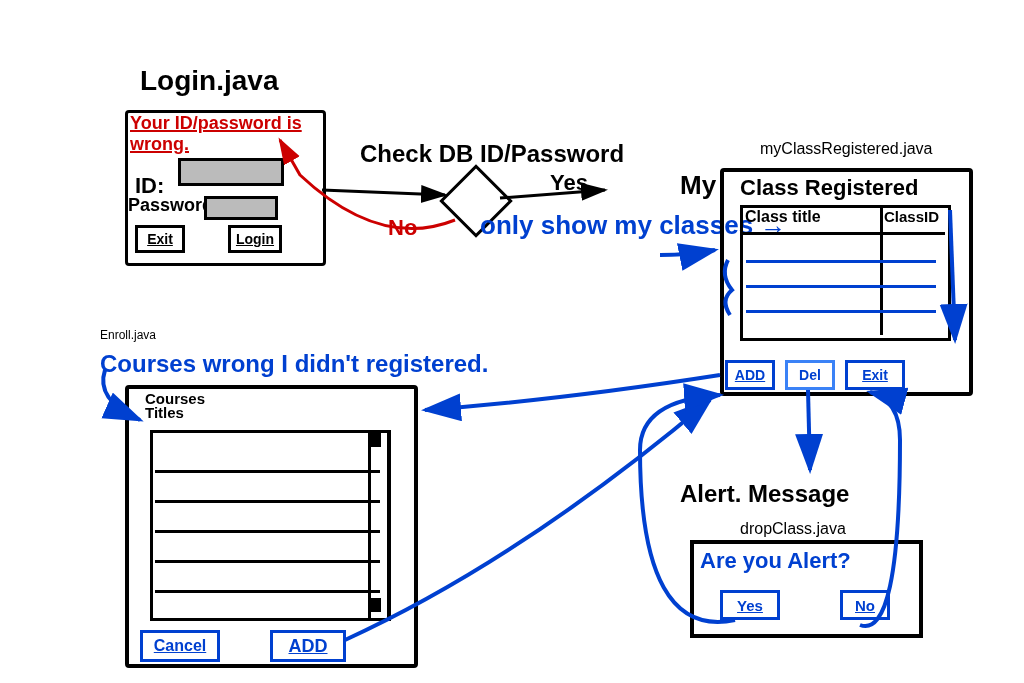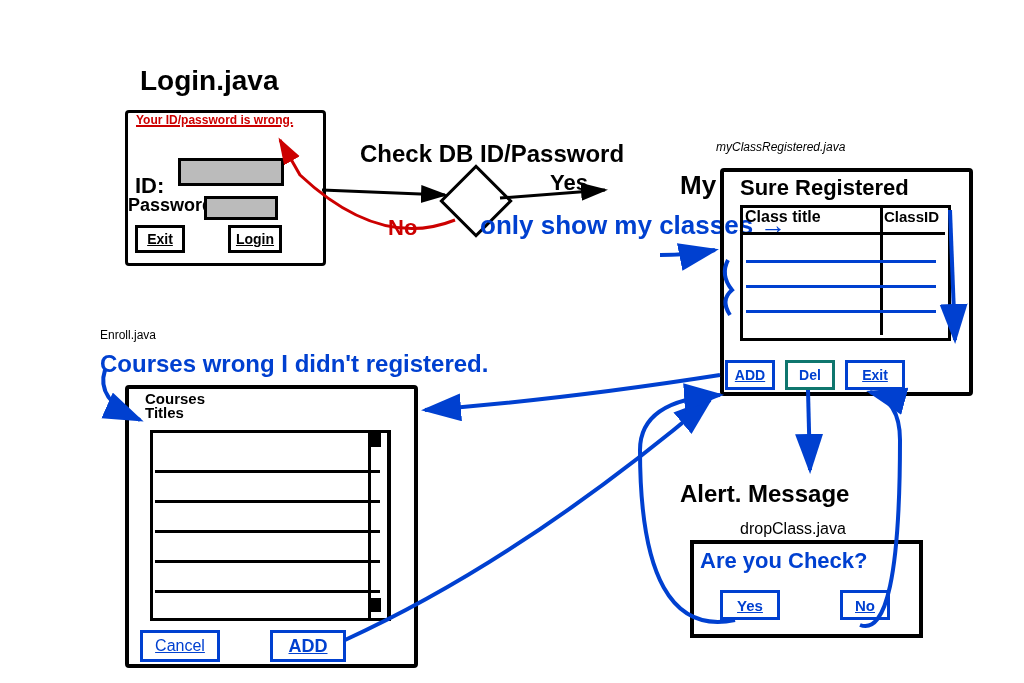--- a/index.html
+++ b/index.html
@@ -15,21 +15,21 @@
   .layer { position: absolute; }
   .black { color: #000; }
 
   
   .login-box {
     left: 125px; top: 110px; width: 195px; height: 150px;
     border: 3px solid #000; border-radius: 4px;
   }
   .login-title { left: 140px; top: 65px; font-size: 28px; font-weight: bold; }
   .login-error {
-    left: 136px; top: 113px; font-size: 12px; font-weight: bold; color:#c00;
+    left: 130px; top: 113px; font-size: 18px; font-weight: bold; color:#c00;
     text-decoration: underline; text-decoration-thickness: 2px;
     width: 230px;
   }
   .login-id-label { left: 135px; top: 173px; font-size: 22px; font-weight: bold;}
   .login-id-field { left: 178px; top: 158px; width: 100px; height: 22px; border:3px solid #000; background:#bbb;}
   .login-pw-label { left: 128px; top: 195px; font-size: 18px; font-weight: bold;}
   .login-pw-field { left: 204px; top: 196px; width: 68px; height: 18px; border:3px solid #000; background:#bbb;}
   .login-exit-btn {
     left: 135px; top: 225px; width: 44px; height: 22px; border:3px solid #000;
     font-size: 14px; font-weight: bold; display:flex; align-items:center; justify-content:center;
@@ -47,49 +47,49 @@
   .yes-label { left: 550px; top: 170px; font-size: 22px; font-weight: bold;}
   .no-label  { left: 388px; top: 215px; font-size: 22px; font-weight: bold; color:#c00;}
   .diamond {
     left: 450px; top: 175px; width: 46px; height: 46px;
     border: 3px solid #000; transform: rotate(45deg);
   }
   .only-show { left: 480px; top: 210px; font-size: 26px; color:#0040d0; font-weight:bold;}
   .my-label  { left: 680px; top: 170px; font-size: 26px; font-weight:bold;}
 
   
-  .reg-title   { left: 716px; top: 140px; font-size: 12px; font-style: italic; }
+  .reg-title   { left: 760px; top: 140px; font-size: 16px; }
   .reg-box     { left: 720px; top: 168px; width: 245px; height: 220px; border:4px solid #000; border-radius:4px;}
   .reg-header  { left: 740px; top: 175px; font-size: 22px; font-weight:bold;}
   .reg-table   { left: 740px; top: 205px; width: 205px; height: 130px; border:3px solid #000;}
   .reg-col-div { left: 880px; top: 205px; width: 0; height: 130px; border-left:3px solid #000;}
   .reg-row-head{ left: 740px; top: 232px; width:205px; height:0; border-top:3px solid #000;}
   .reg-th1     { left: 745px; top: 208px; font-size:16px; font-weight:bold;}
   .reg-th2     { left: 884px; top: 208px; font-size:15px; font-weight:bold;}
   .reg-row1    { left: 746px; top: 260px; width:190px; height:0; border-top:3px solid #0040d0;}
   .reg-row2    { left: 746px; top: 285px; width:190px; height:0; border-top:3px solid #0040d0;}
   .reg-row3    { left: 746px; top: 310px; width:190px; height:0; border-top:3px solid #0040d0;}
   .reg-add-btn { left: 725px; top:360px; width:44px; height:24px; border:3px solid #0040d0; color:#0040d0; font-size:14px; font-weight:bold; display:flex;align-items:center;justify-content:center; text-decoration:underline;}
-  .reg-del-btn { left: 785px; top:360px; width:44px; height:24px; border:3px solid #0f766e; color:#0040d0; font-size:14px; font-weight:bold; display:flex;align-items:center;justify-content:center; }
+  .reg-del-btn { left: 785px; top:360px; width:44px; height:24px; border:3px solid #3b82f6; color:#0040d0; font-size:14px; font-weight:bold; display:flex;align-items:center;justify-content:center; }
   .reg-exit-btn{ left: 845px; top:360px; width:54px; height:24px; border:3px solid #0040d0; color:#0040d0; font-size:14px; font-weight:bold; display:flex;align-items:center;justify-content:center; text-decoration:underline;}
 
   
   .enroll-title { left: 100px; top: 328px; font-size: 12px;}
   .enroll-note  { left: 100px; top: 350px; font-size: 24px; color:#0040d0; font-weight:bold;}
   .enroll-box   { left: 125px; top: 385px; width: 285px; height: 275px; border:4px solid #000; border-radius:4px;}
   .enroll-header{ left: 145px; top: 392px; font-size:15px; font-weight:bold; line-height:0.9;}
   .enroll-list  { left: 150px; top: 430px; width: 235px; height: 185px; border:3px solid #000; background:#fff;}
   .enroll-scroll{ left: 368px; top: 430px; width: 16px; height: 185px; border:3px solid #000;}
   .enroll-scroll-thumb { left:371px; top:433px; width:10px; height:14px; background:#000;}
   .enroll-scroll-thumb2{ left:371px; top:598px; width:10px; height:14px; background:#000;}
   .enroll-row { width:225px; height:0; border-top:3px solid #000; }
   .er1 { left:155px; top:470px;} .er2 { left:155px; top:500px;}
   .er3 { left:155px; top:530px;} .er4 { left:155px; top:560px;}
   .er5 { left:155px; top:590px;}
-  .enroll-cancel{ left: 140px; top:630px; width:74px; height:26px; border:3px solid #0040d0; color:#0040d0; font-size:16px; font-weight:normal; display:flex;align-items:center;justify-content:center; text-decoration:underline;}
+  .enroll-cancel{ left: 140px; top:630px; width:74px; height:26px; border:3px solid #0040d0; color:#0040d0; font-size:16px; font-weight:bold; display:flex;align-items:center;justify-content:center; text-decoration:underline;}
   .enroll-add   { left: 270px; top:630px; width:70px; height:26px; border:3px solid #0040d0; color:#0040d0; font-size:18px; font-weight:bold; display:flex;align-items:center;justify-content:center; text-decoration:underline;}
 
   
   .alert-label { left: 680px; top: 480px; font-size:24px; font-weight:bold;}
   .drop-title  { left: 740px; top: 520px; font-size:16px;}
   .drop-box    { left: 690px; top: 540px; width: 225px; height: 90px; border:4px solid #000;}
   .drop-q      { left: 700px; top: 548px; font-size:22px; font-weight:bold; color:#0040d0;}
   .drop-yes    { left: 720px; top: 590px; width:54px; height:24px; border:3px solid #0040d0; color:#0040d0; font-size:15px; font-weight:bold; display:flex;align-items:center;justify-content:center; text-decoration:underline;}
   .drop-no     { left: 840px; top: 590px; width:44px; height:24px; border:3px solid #0040d0; color:#0040d0; font-size:15px; font-weight:bold; display:flex;align-items:center;justify-content:center; text-decoration:underline;}
 
@@ -110,21 +110,21 @@
 
 <div class="layer decision-label black">Check DB ID/Password</div>
 <div class="layer diamond"></div>
 <div class="layer yes-label black">Yes</div>
 <div class="layer no-label">No</div>
 <div class="layer only-show">only show my classes →</div>
 <div class="layer my-label black">My</div>
 
 <div class="layer reg-title black">myClassRegistered.java</div>
 <div class="layer reg-box"></div>
-<div class="layer reg-header black">Sure Registered</div>
+<div class="layer reg-header black">Class Registered</div>
 <div class="layer reg-table"></div>
 <div class="layer reg-col-div"></div>
 <div class="layer reg-row-head"></div>
 <div class="layer reg-th1 black">Class title</div>
 <div class="layer reg-th2 black">ClassID</div>
 <div class="layer reg-row1"></div>
 <div class="layer reg-row2"></div>
 <div class="layer reg-row3"></div>
 <div class="layer reg-add-btn">ADD</div>
 <div class="layer reg-del-btn">Del</div>
@@ -143,21 +143,21 @@
 <div class="layer enroll-row er2"></div>
 <div class="layer enroll-row er3"></div>
 <div class="layer enroll-row er4"></div>
 <div class="layer enroll-row er5"></div>
 <div class="layer enroll-cancel">Cancel</div>
 <div class="layer enroll-add">ADD</div>
 
 <div class="layer alert-label black">Alert. Message</div>
 <div class="layer drop-title black">dropClass.java</div>
 <div class="layer drop-box"></div>
-<div class="layer drop-q">Are you Check?</div>
+<div class="layer drop-q">Are you Alert?</div>
 <div class="layer drop-yes">Yes</div>
 <div class="layer drop-no">No</div>
 
 <svg class="arrows">
   <defs>
     <marker id="ah-black" markerWidth="10" markerHeight="10" refX="8" refY="3" orient="auto">
       <path d="M0,0 L9,3 L0,6 Z" fill="#000"></path>
     </marker>
     <marker id="ah-red" markerWidth="10" markerHeight="10" refX="8" refY="3" orient="auto">
       <path d="M0,0 L9,3 L0,6 Z" fill="#c00"></path>

